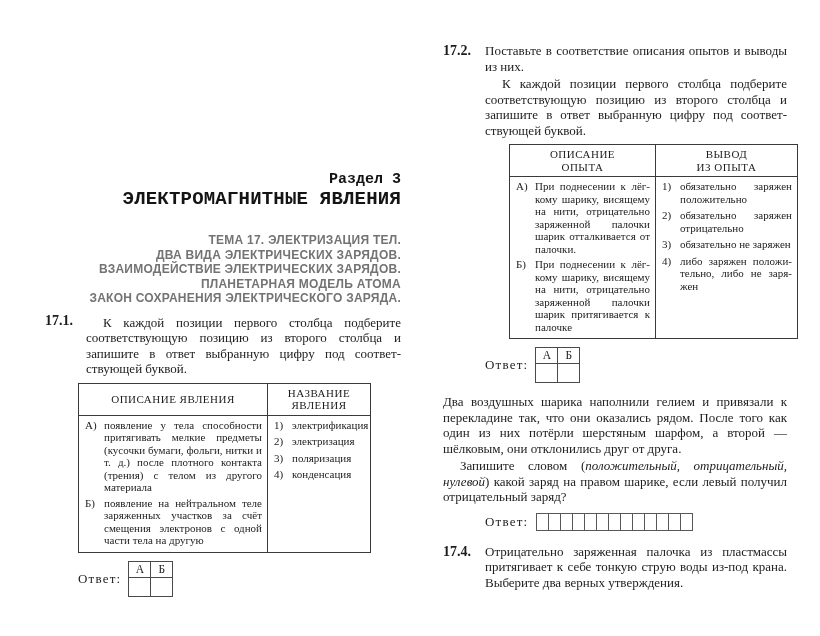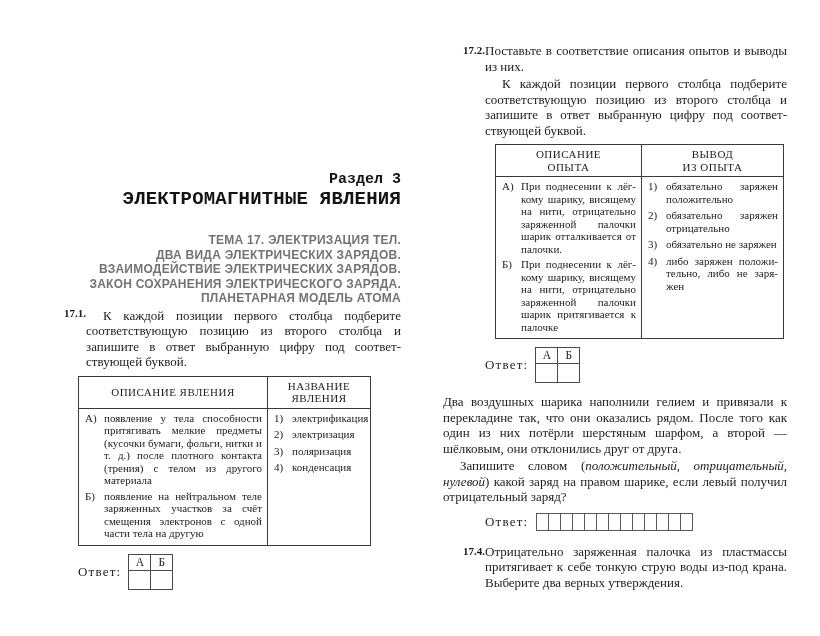--- a/index.html
+++ b/index.html
@@ -21,34 +21,34 @@
   .theme-title{margin-top:24px;text-align:right;font-family:"Liberation Sans",sans-serif;
     font-weight:bold;font-size:12px;line-height:14.5px;letter-spacing:.25px;color:#737373;}
 
   
   .running-head{display:flex;justify-content:space-between;align-items:baseline;
     border-bottom:1.5px solid #2b2b2b;padding-bottom:3px;font-family:"Liberation Sans",sans-serif;}
   .rh-title{font-size:10.5px;color:#3f3f3f;letter-spacing:.2px;}
   .rh-page{font-size:13px;font-weight:bold;color:#111;}
 
   
-  .task{}
+  .task{margin-top:7px;}
   .task-head{display:flex;}
-  .tnum{font-weight:bold;font-size:11px;line-height:15.5px;flex:none;text-align:right;}
+  .tnum{font-weight:bold;font-size:14px;line-height:15.5px;flex:none;}
   .page-left .tnum{width:41px;}
   .page-right .tnum{width:42px;}
   .tbody{flex:1;text-align:justify;font-size:13px;line-height:15.5px;}
   .tbody p{margin:0;}
   .tbody p.cont{text-indent:17px;margin-top:2px;}
 
   
   .match-table{border-collapse:collapse;margin-top:6px;font-size:11px;line-height:12.5px;table-layout:fixed;}
   .t171{margin-left:33px;width:292px;}
   .t171 .c1{width:189px;}.t171 .c2{width:103px;}
-  .t172{margin-left:52px;width:288px;}
+  .t172{margin-left:66px;width:288px;}
   .t172 .c1{width:146px;}.t172 .c2{width:142px;}
   .match-table th,.match-table td{border:1px solid #3a3a3a;}
   .match-table th{font-weight:normal;text-align:center;padding:3px 2px;letter-spacing:.5px;vertical-align:middle;}
   .match-table td{vertical-align:top;padding:3px 5px 5px 6px;}
   .entry{display:flex;}
   .entry + .entry{margin-top:3px;}
   .entry .lbl{width:19px;flex:none;}
   .entry .etext{flex:1;text-align:justify;}
   .opt{display:flex;}
   .opt + .opt{margin-top:4px;}
@@ -78,22 +78,22 @@
 
     <div class="section-title">
       <div class="section-line1">Раздел 3</div>
       <div class="section-line2">ЭЛЕКТРОМАГНИТНЫЕ ЯВЛЕНИЯ</div>
     </div>
 
     <div class="theme-title">
       <div>ТЕМА 17. ЭЛЕКТРИЗАЦИЯ ТЕЛ.</div>
       <div>ДВА ВИДА ЭЛЕКТРИЧЕСКИХ ЗАРЯДОВ.</div>
       <div>ВЗАИМОДЕЙСТВИЕ ЭЛЕКТРИЧЕСКИХ ЗАРЯДОВ.</div>
+      <div>ПЛАНЕТАРНАЯ МОДЕЛЬ АТОМА</div>
       <div>ЗАКОН СОХРАНЕНИЯ ЭЛЕКТРИЧЕСКОГО ЗАРЯДА.</div>
-      <div>ПЛАНЕТАРНАЯ МОДЕЛЬ АТОМА</div>
     </div>
 
     <div class="task">
       <div class="task-head">
         <span class="tnum">17.1.</span>
         <div class="tbody">
           <p class="cont">К каждой позиции первого столбца подберите соответствующую позицию из второго столбца и запишите в ответ выбранную цифру под соответ­ствующей буквой.</p>
         </div>
       </div>
 

